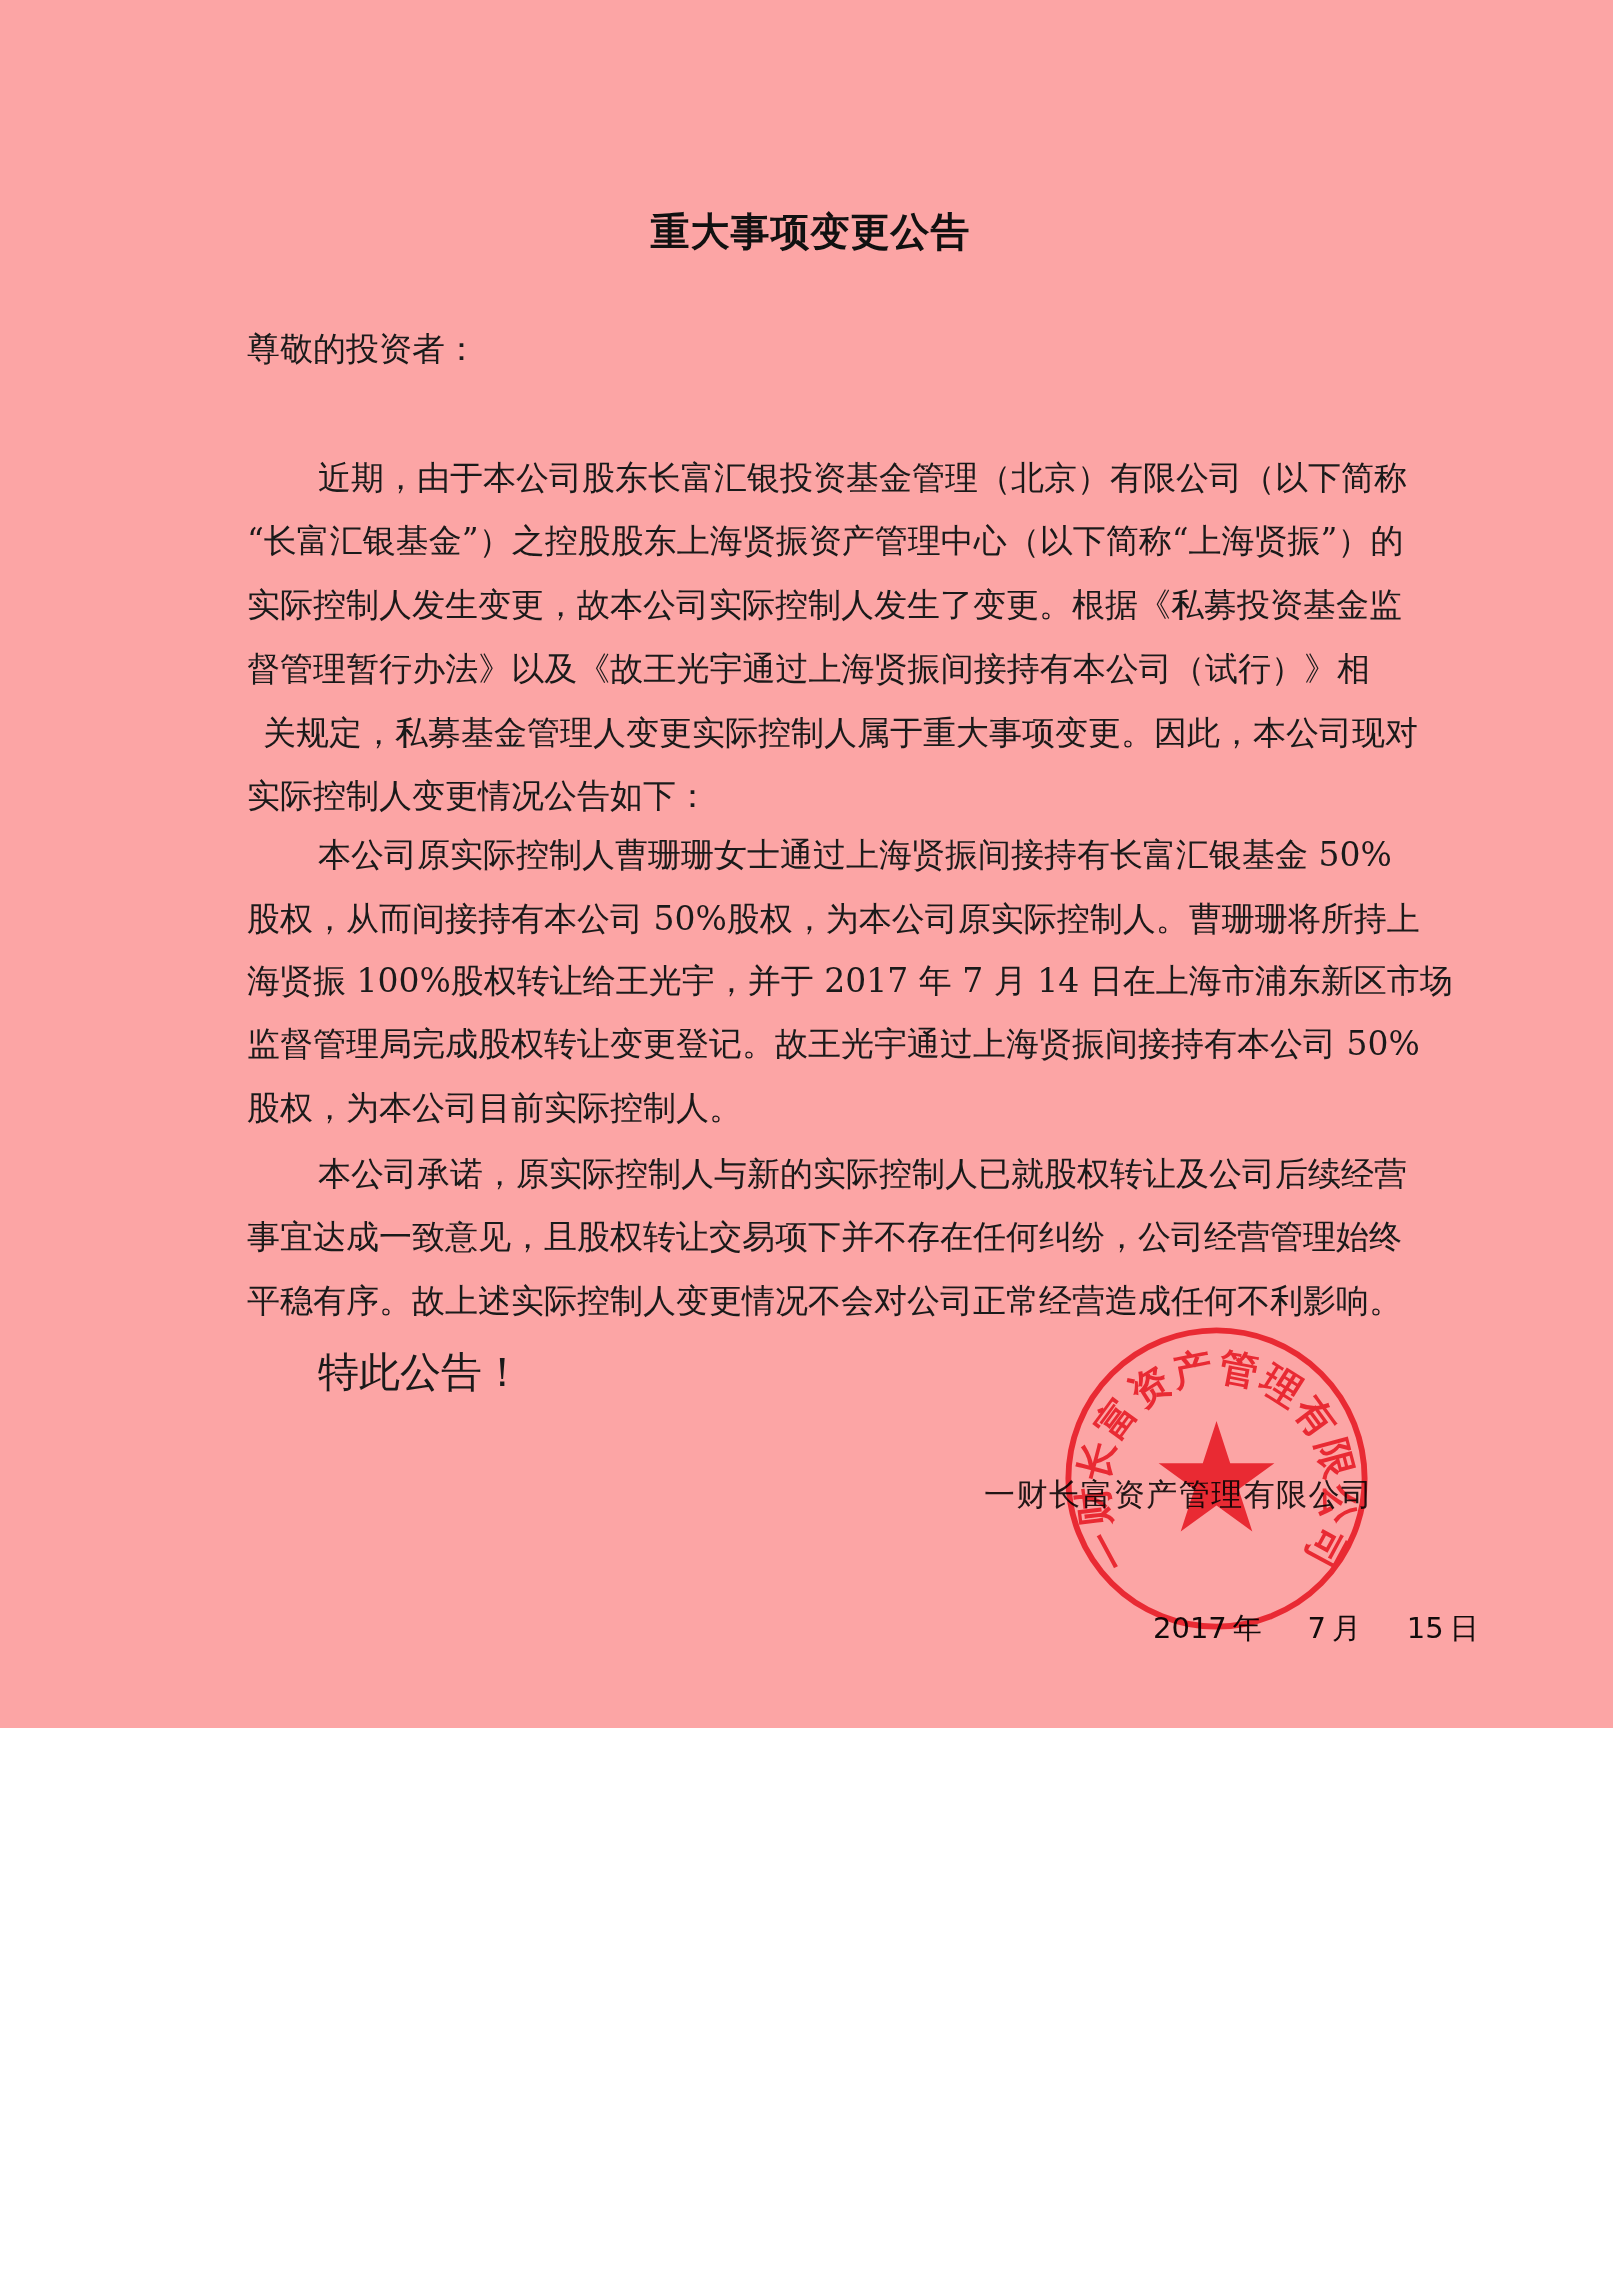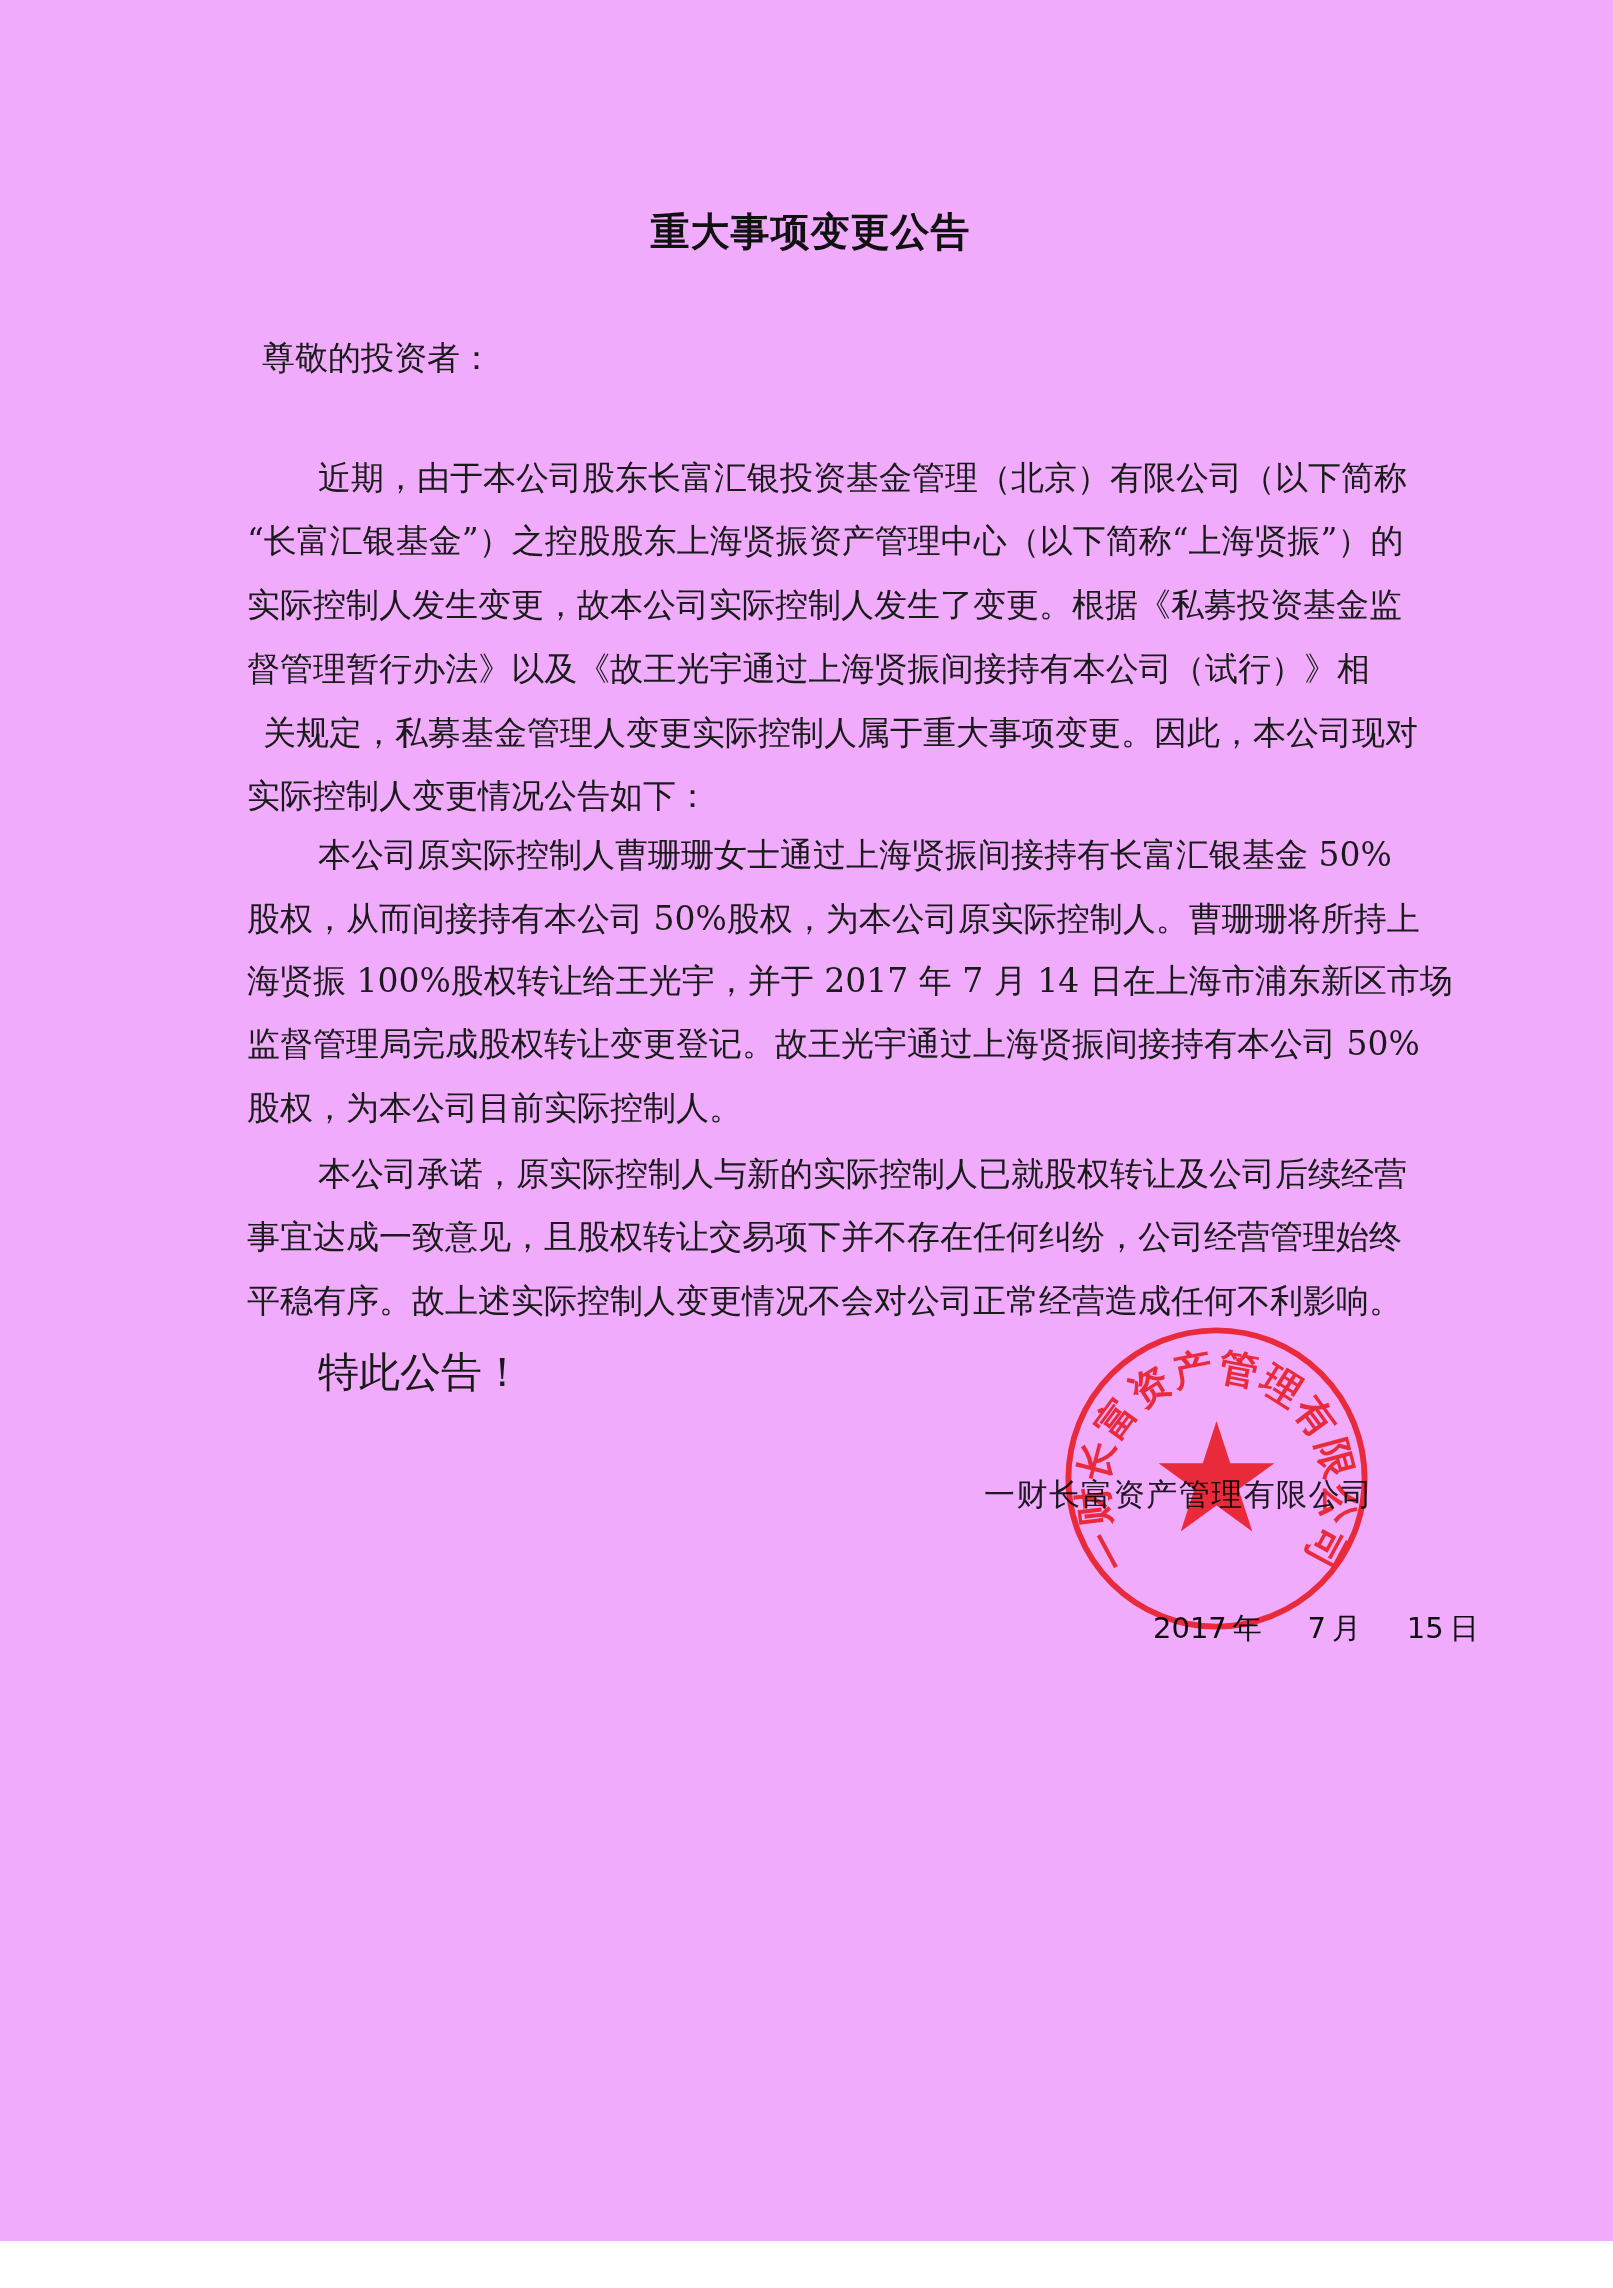--- a/index.html
+++ b/index.html
@@ -11,47 +11,46 @@
     width: 1613px;
     height: 2289px;
     position: relative;
     overflow: hidden;
     font-family: "DejaVu Serif", "Liberation Serif", serif;
     color: #1a1a1a;
   }
   .page {
     position: absolute;
     left: 0; top: 0;
-    width: 1613px; height: 2241px;
-    background: #f0abfc;
+    width: 1613px; height: 1728px;
+    background: #fca5a5;
   }
   .title {
     position: absolute;
     left: 0;
     width: 1613px;
     top: 204px;
     height: 55px;
     line-height: 55px;
     text-align: center;
     font-family: "DejaVu Sans", "Liberation Sans", sans-serif;
     font-weight: bold;
     font-size: 39px;
     letter-spacing: 1px;
     color: #111;
     margin-left: 3.9px;
   }
   .greeting {
     position: absolute;
-    left: 262px;
+    left: 247px;
     top: 327px;
     height: 43px;
     line-height: 43px;
     font-size: 33px;
     color: #1a1a1a;
-    margin-top: 9px;
   }
   .line {
     position: absolute;
     left: 247px;
     width: 1123px;
     height: 43px;
     line-height: 43px;
     font-size: 33px;
     white-space: nowrap;
     color: #1a1a1a;

